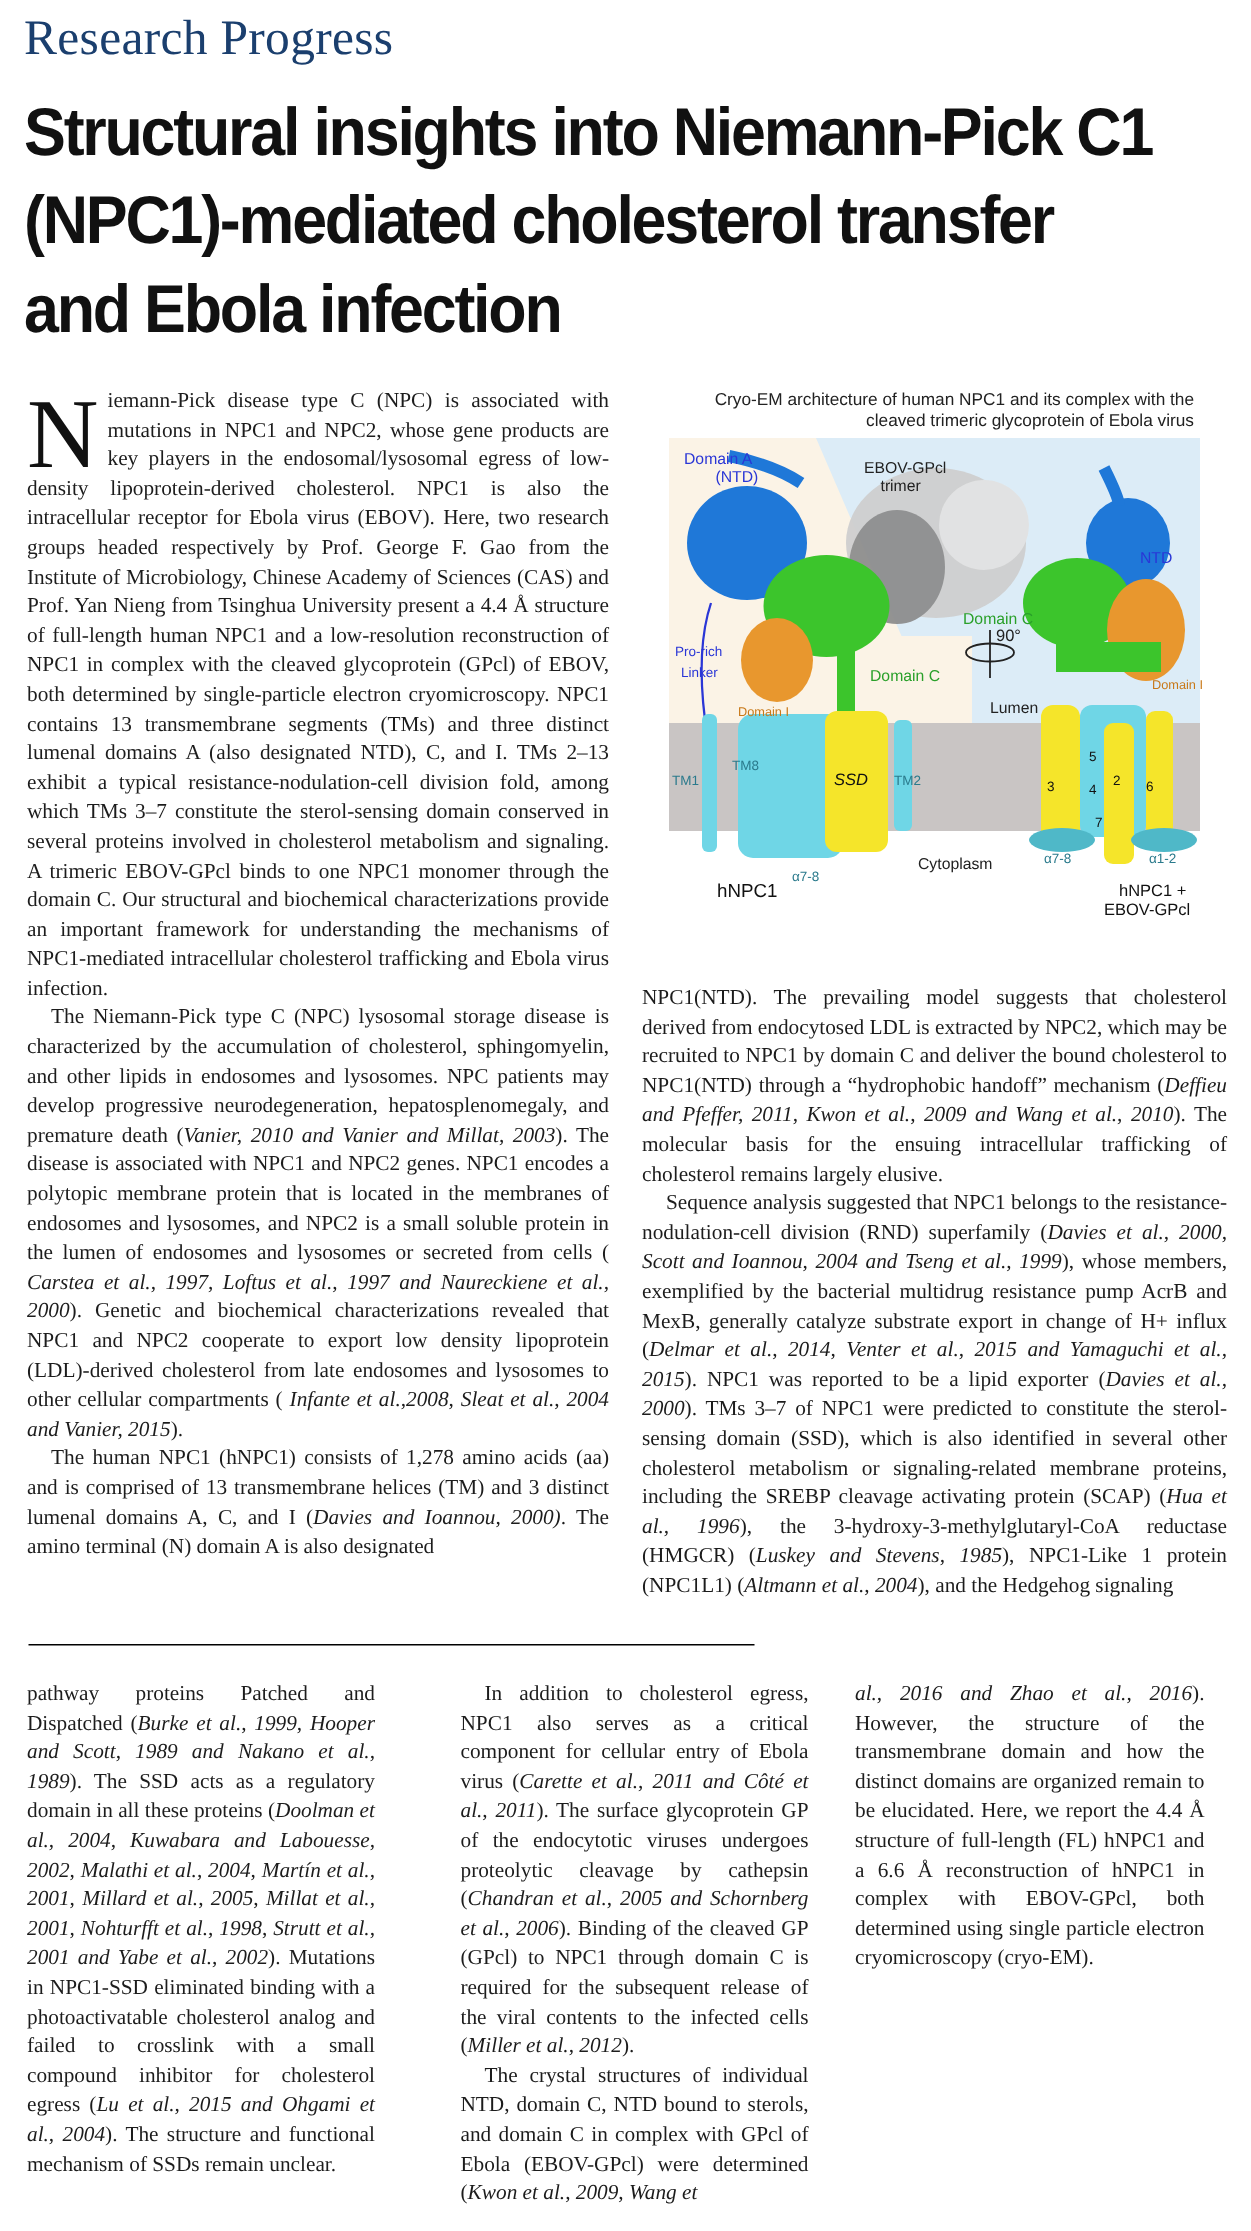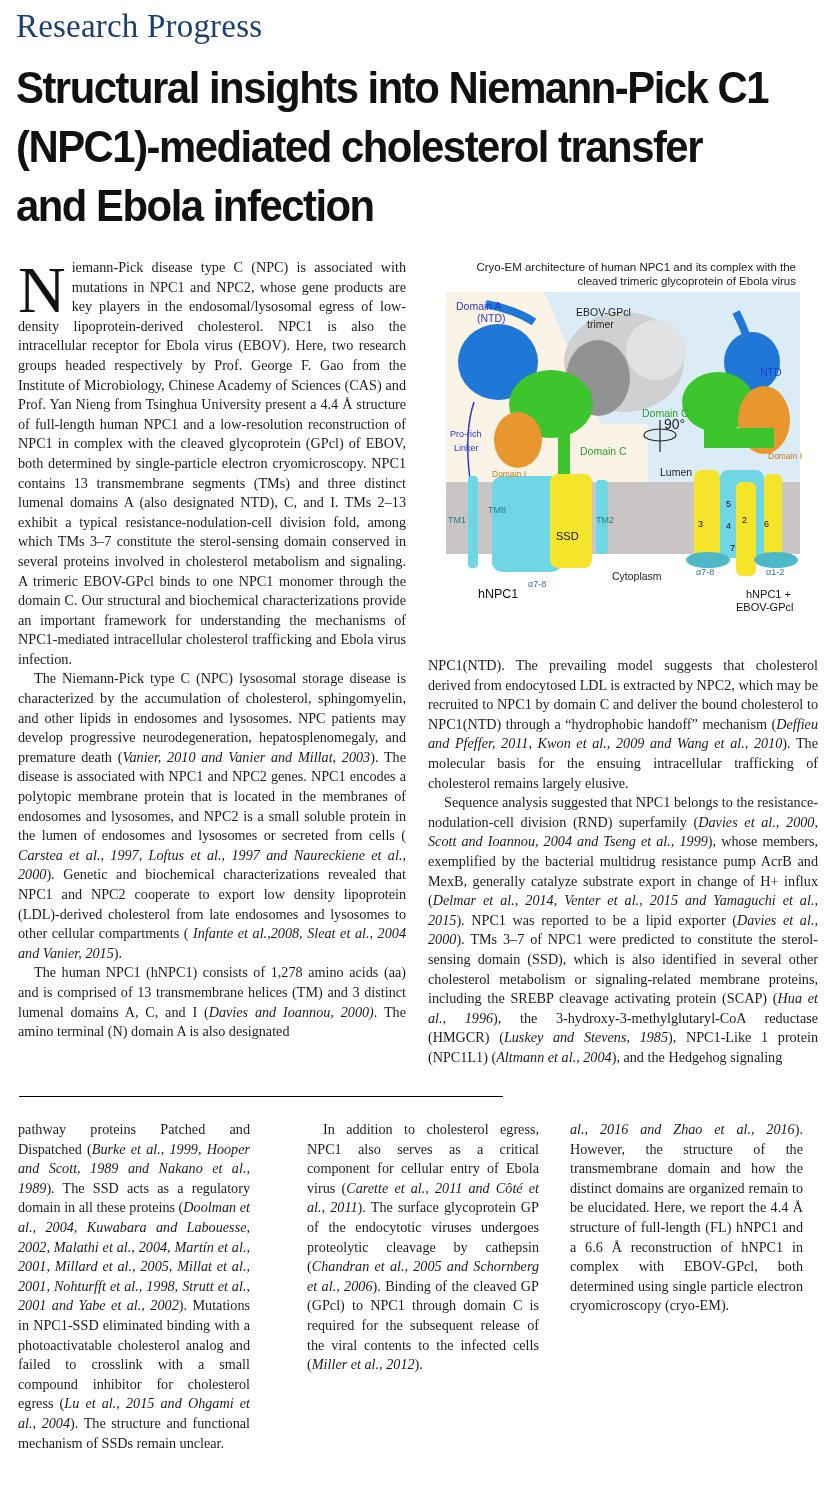--- a/index.html
+++ b/index.html
@@ -89,26 +89,26 @@
     <span class="flabel" style="left:31px;top:20px;color:#2a36d6;">(NTD)</span>
     <span class="flabel" style="left:130px;top:14px;color:#222;">EBOV-GPcl</span>
     <span class="flabel" style="left:141px;top:26px;color:#222;">trimer</span>
     <span class="flabel" style="left:314px;top:31px;color:#2a36d6;margin-top:43px;">NTD</span>
     <span class="flabel" style="left:196px;top:115px;color:#2aa02a;">Domain C</span>
     <span class="flabel" style="left:134px;top:153px;color:#2aa02a;">Domain C</span>
     <span class="flabel" style="left:4px;top:136px;color:#2a36d6;font-size:9px;">Pro-rich</span>
     <span class="flabel" style="left:8px;top:150px;color:#2a36d6;font-size:9px;">Linker</span>
     <span class="flabel" style="left:46px;top:176px;color:#c87818;font-size:8.5px;">Domain I</span>
     <span class="flabel" style="left:322px;top:158px;color:#c87818;font-size:8.5px;">Domain I</span>
-    <span class="flabel" style="left:218px;top:126px;color:#222;font-size:14px;">90°</span>
+    <span class="flabel" style="left:218px;top:126px;color:#222;font-size:11px;">90°</span>
     <span class="flabel" style="left:174px;top:174px;color:#222;padding-left:40px;">Lumen</span>
     <span class="flabel" style="left:166px;top:278px;color:#222;">Cytoplasm</span>
     <span class="flabel" style="left:2px;top:222px;color:#2a7a8c;font-size:9px;">TM1</span>
     <span class="flabel" style="left:42px;top:212px;color:#2a7a8c;font-size:9px;">TM8</span>
-    <span class="flabel" style="left:110px;top:238px;color:#111;font-size:11px;">SSD</span>
+    <span class="flabel" style="left:110px;top:222px;color:#111;font-size:11px;font-style:italic;">SSD</span>
     <span class="flabel" style="left:150px;top:222px;color:#2a7a8c;font-size:9px;">TM2</span>
     <span class="flabel" style="left:82px;top:286px;color:#2a7a8c;font-size:9px;">α7-8</span>
     <span class="flabel" style="left:250px;top:274px;color:#2a7a8c;font-size:9px;">α7-8</span>
     <span class="flabel" style="left:320px;top:274px;color:#2a7a8c;font-size:9px;">α1-2</span>
     <span class="flabel" style="left:252px;top:226px;color:#111;font-size:9px;">3</span>
     <span class="flabel" style="left:280px;top:206px;color:#111;font-size:9px;">5</span>
     <span class="flabel" style="left:280px;top:228px;color:#111;font-size:9px;">4</span>
     <span class="flabel" style="left:296px;top:222px;color:#111;font-size:9px;">2</span>
     <span class="flabel" style="left:318px;top:226px;color:#111;font-size:9px;">6</span>
     <span class="flabel" style="left:284px;top:250px;color:#111;font-size:9px;">7</span>
@@ -123,16 +123,17 @@
   <p class="indent rich">Sequence analysis suggested that NPC1 belongs to the resistance-nodulation-cell division (RND) superfamily (<i>Davies et al., 2000, Scott and Ioannou, 2004 and Tseng et al., 1999</i>), whose members, exemplified by the bacterial multidrug resistance pump AcrB and MexB, generally catalyze substrate export in change of H+ influx (<i>Delmar et al., 2014, Venter et al., 2015 and Yamaguchi et al., 2015</i>). NPC1 was reported to be a lipid exporter (<i>Davies et al., 2000</i>). TMs 3–7 of NPC1 were predicted to constitute the sterol-sensing domain (SSD), which is also identified in several other cholesterol metabolism or signaling-related membrane proteins, including the SREBP cleavage activating protein (SCAP) (<i>Hua et al., 1996</i>), the 3-hydroxy-3-methylglutaryl-CoA reductase (HMGCR) (<i>Luskey and Stevens, 1985</i>), NPC1-Like 1 protein (NPC1L1) (<i>Altmann et al., 2004</i>), and the Hedgehog signaling</p>
 </div>
 
 <div class="rule"></div>
 
 <div class="bcol b1 body-text">
   <p class="rich">pathway proteins Patched and Dispatched (<i>Burke et al., 1999, Hooper and Scott, 1989 and Nakano et al., 1989</i>). The SSD acts as a regulatory domain in all these proteins (<i>Doolman et al., 2004, Kuwabara and Labouesse, 2002, Malathi et al., 2004, Martín et al., 2001, Millard et al., 2005, Millat et al., 2001, Nohturfft et al., 1998, Strutt et al., 2001 and Yabe et al., 2002</i>). Mutations in NPC1-SSD eliminated binding with a photoactivatable cholesterol analog and failed to crosslink with a small compound inhibitor for cholesterol egress (<i>Lu et al., 2015 and Ohgami et al., 2004</i>). The structure and functional mechanism of SSDs remain unclear.</p>
 </div>
 <div class="bcol b2 body-text">
   <p class="indent rich">In addition to cholesterol egress, NPC1 also serves as a critical component for cellular entry of Ebola virus (<i>Carette et al., 2011 and Côté et al., 2011</i>). The surface glycoprotein GP of the endocytotic viruses undergoes proteolytic cleavage by cathepsin (<i>Chandran et al., 2005 and Schornberg et al., 2006</i>). Binding of the cleaved GP (GPcl) to NPC1 through domain C is required for the subsequent release of the viral contents to the infected cells (<i>Miller et al., 2012</i>).</p>
+  <p class="indent rich">The crystal structures of individual NTD, domain C, NTD bound to sterols, and domain C in complex with GPcl of Ebola (EBOV-GPcl) were determined (<i>Kwon et al., 2009, Wang et</i></p>
 </div>
 <div class="bcol b3 body-text">
   <p class="rich"><i>al., 2016 and Zhao et al., 2016</i>). However, the structure of the transmembrane domain and how the distinct domains are organized remain to be elucidated. Here, we report the 4.4 Å structure of full-length (FL) hNPC1 and a 6.6 Å reconstruction of hNPC1 in complex with EBOV-GPcl, both determined using single particle electron cryomicroscopy (cryo-EM).</p>
 </div>
 
 </body></html>

